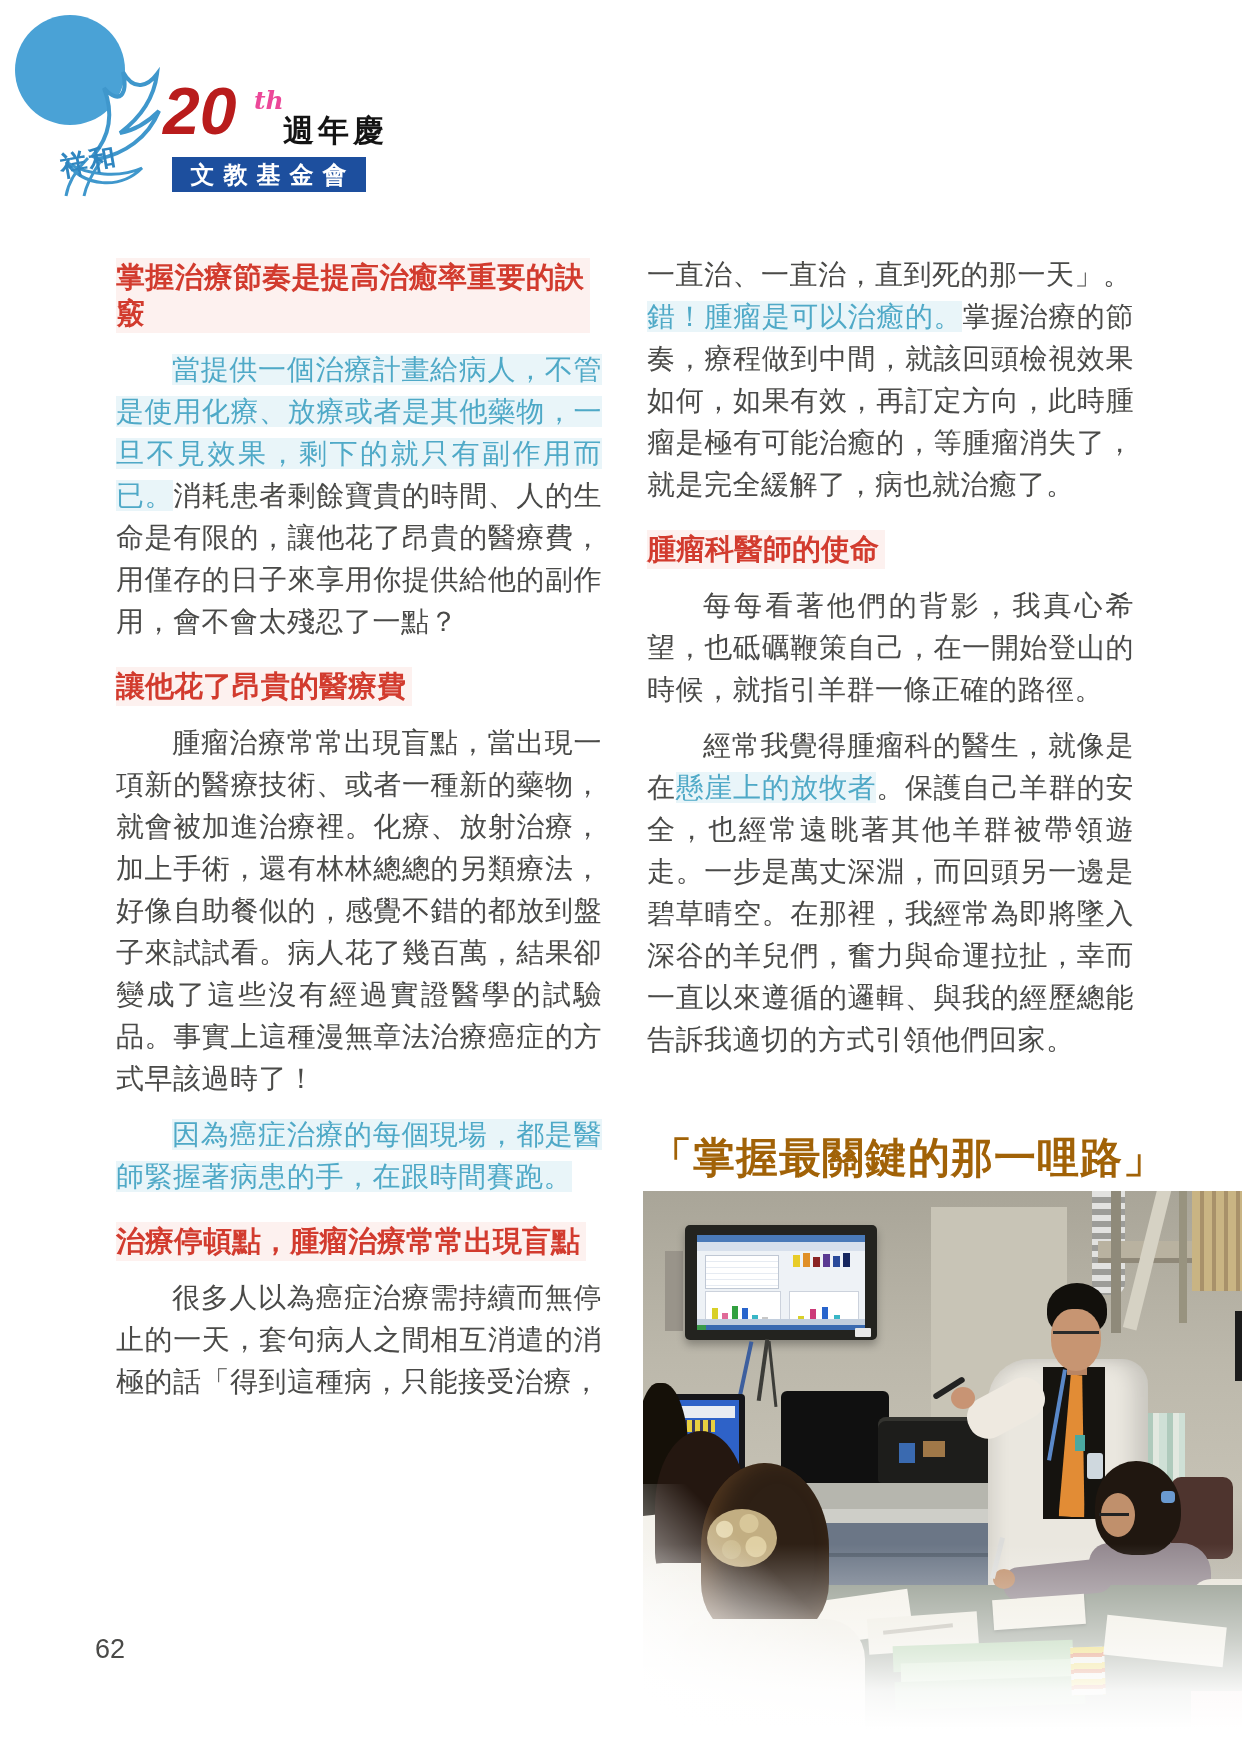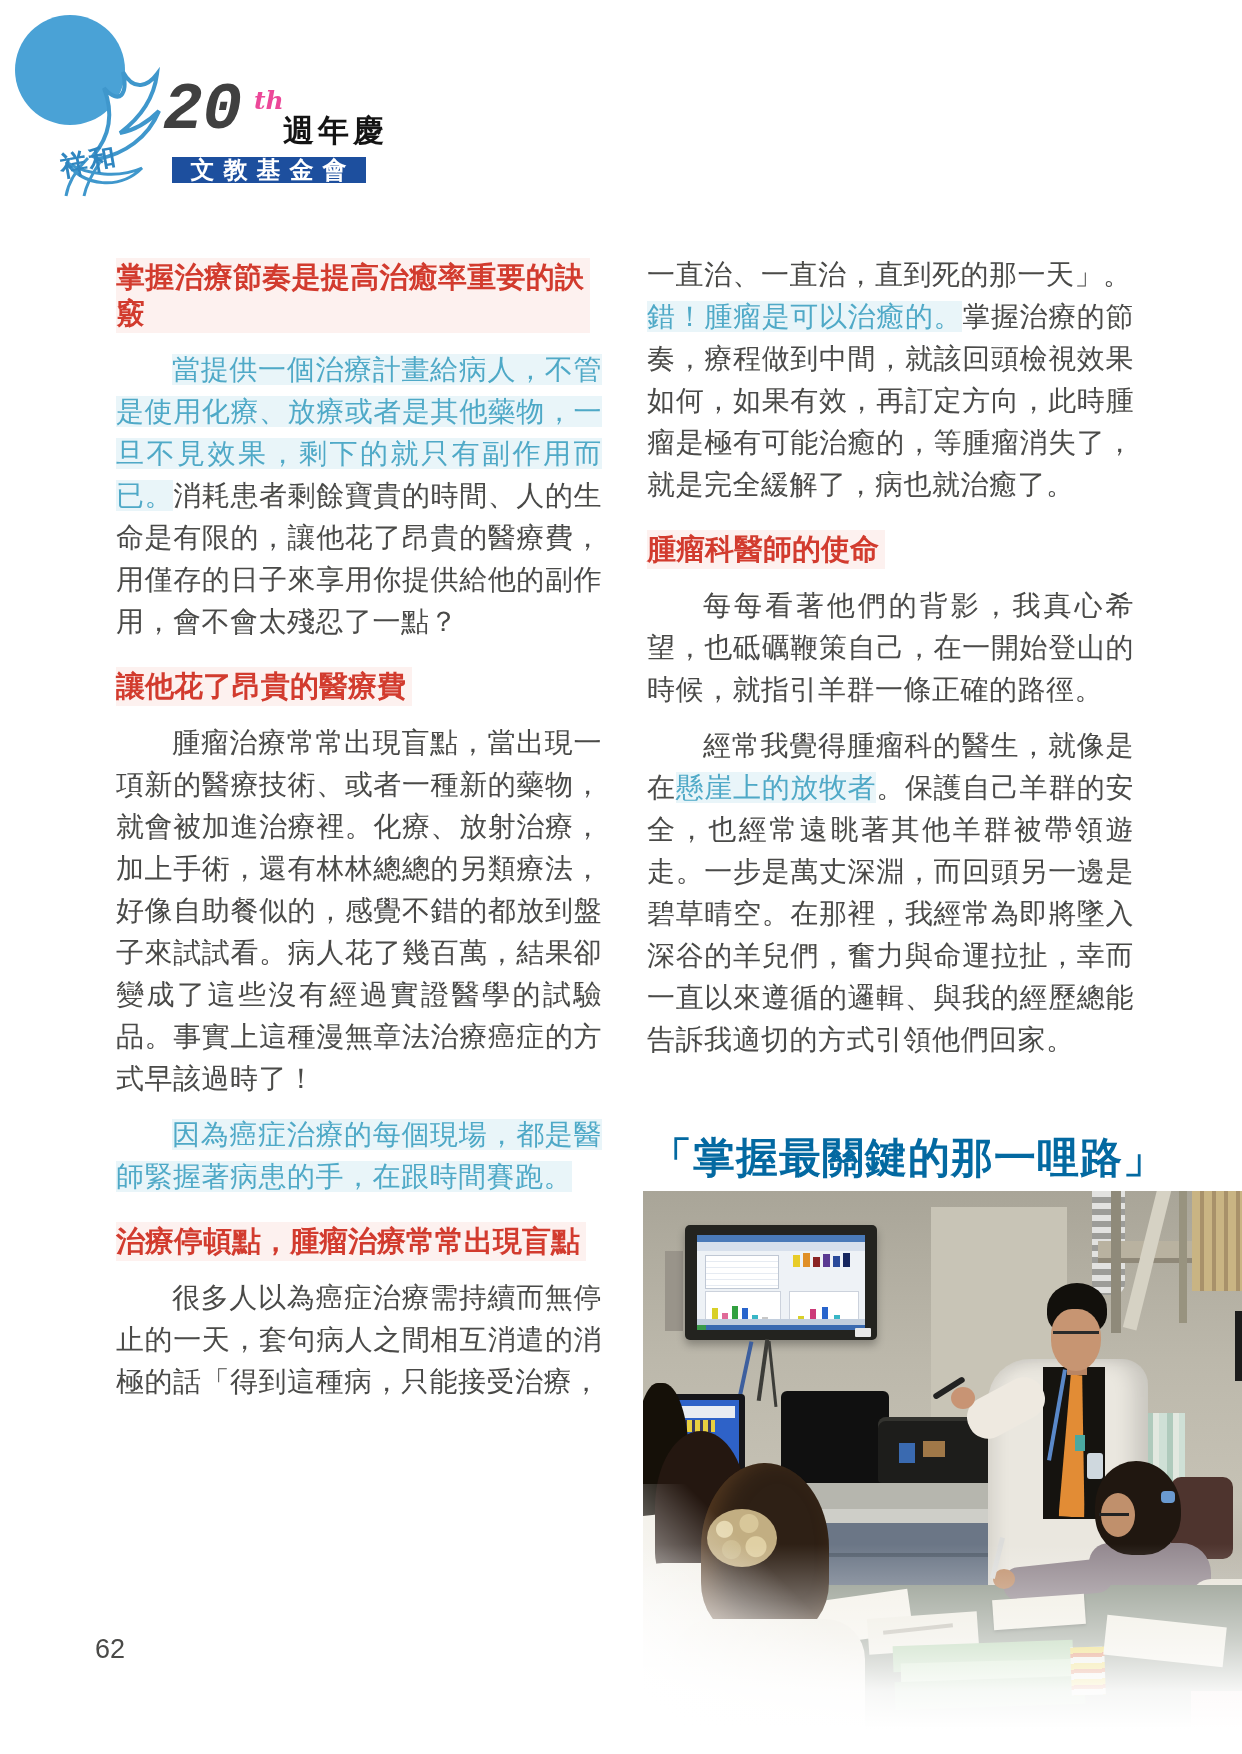--- a/index.html
+++ b/index.html
@@ -5,41 +5,41 @@
   html,body{margin:0;padding:0;background:#ffffff;}
   .page{position:relative;width:1242px;height:1754px;background:#ffffff;overflow:hidden;
         font-family:"Liberation Sans","DejaVu Sans",sans-serif;}
 
   
   .logo-circle{position:absolute;left:15px;top:15px;width:110px;height:110px;border-radius:50%;background:#4aa2d6;}
   .dove{position:absolute;left:38px;top:38px;width:150px;height:160px;}
   .brand-name{position:absolute;left:60px;top:144px;font-size:27px;font-weight:bold;color:#2f86c0;
               transform:rotate(-10deg);letter-spacing:2px;font-family:"DejaVu Serif","Liberation Serif",serif;}
   .anniv-number{position:absolute;left:163px;top:78px;font-size:66px;line-height:66px;font-style:italic;font-weight:bold;
-                color:#404040;font-family:Liberation Mono, monospace;}
+                color:#b91c1c;font-family:Liberation Sans, sans-serif;}
   .anniv-suffix{position:absolute;left:254px;top:86px;font-size:25px;font-style:italic;font-weight:bold;
                 color:#ec4899;font-family:"DejaVu Serif","Liberation Serif",serif;}
   .anniv-label{position:absolute;left:283px;top:110px;font-size:31px;font-weight:bold;color:#141414;
                letter-spacing:4px;font-family:"DejaVu Serif","Liberation Serif",serif;}
-  .foundation-banner{position:absolute;left:172px;top:157px;width:194px;height:26px;background:#1d4f9e;
+  .foundation-banner{position:absolute;left:172px;top:157px;width:194px;height:35px;background:#1d4f9e;
                      color:#ffffff;display:flex;align-items:center;justify-content:center;
                      font-size:24px;font-weight:bold;letter-spacing:9px;padding-left:8px;box-sizing:border-box;}
 
   
   .col{position:absolute;top:254px;text-align:justify;}
   .col-left{left:116px;width:486px;}
   .col-right{left:647px;width:487px;}
   p.body{font-size:28px;line-height:42px;color:#4a4a48;margin:0 0 14px 0;letter-spacing:0.5px;}
   p.indent{text-indent:2em;}
   .heading{font-size:29px;line-height:36px;font-weight:bold;color:#d23b2e;margin:24px 12px 16px 0;
            background:#fdf1ef;width:fit-content;padding:1px 6px 2px 0;}
   .col .heading:first-child{margin-top:4px;}
   .hl{color:#4fa9c7;background:#e9f5f9;}
 
-  .photo-caption{position:absolute;left:650px;top:1130px;font-size:42px;font-weight:bold;color:#0369a1;
+  .photo-caption{position:absolute;left:650px;top:1130px;font-size:42px;font-weight:bold;color:#a16207;
                  letter-spacing:1px;font-family:Liberation Serif, serif;}
   .page-number{position:absolute;left:95px;top:1634px;font-size:27px;color:#4a4a48;}
 
   
   .photo{position:absolute;left:643px;top:1191px;width:599px;height:563px;overflow:hidden;
          background:linear-gradient(180deg,#a9a598 0%,#bcb8ab 30%,#c6c2b5 55%,#aeaa9e 78%,#9a968a 100%);}
   .photo .ab{position:absolute;}
   .wall-light{left:288px;top:16px;width:136px;height:300px;background:#c8c4b6;}
   .duct{left:449px;top:0;width:33px;height:104px;border-radius:0 0 12px 12px;
         background:repeating-linear-gradient(180deg,#e2e2e0 0 6px,#9c9c98 6px 12px);}

